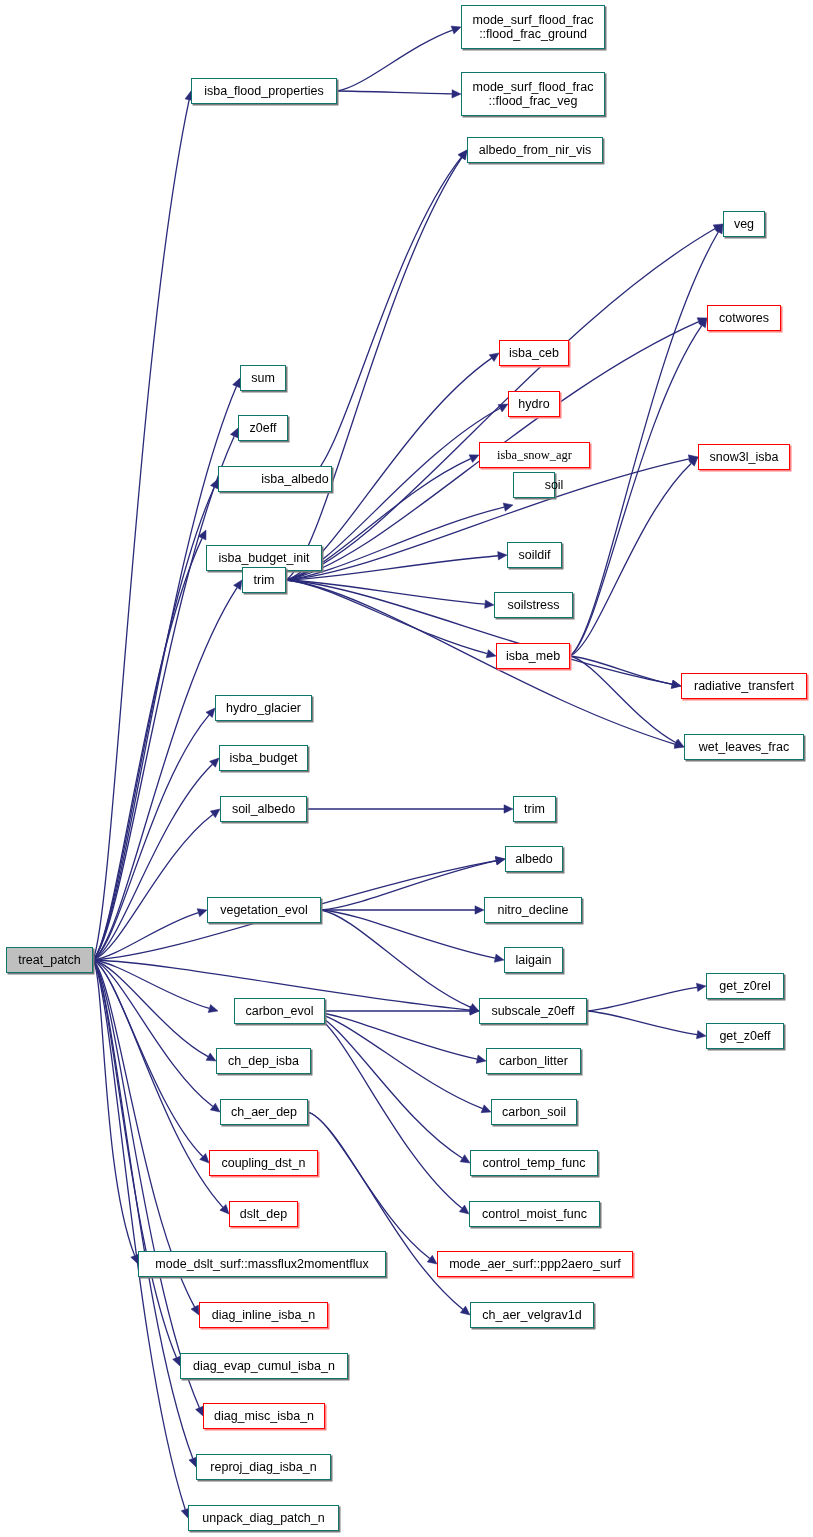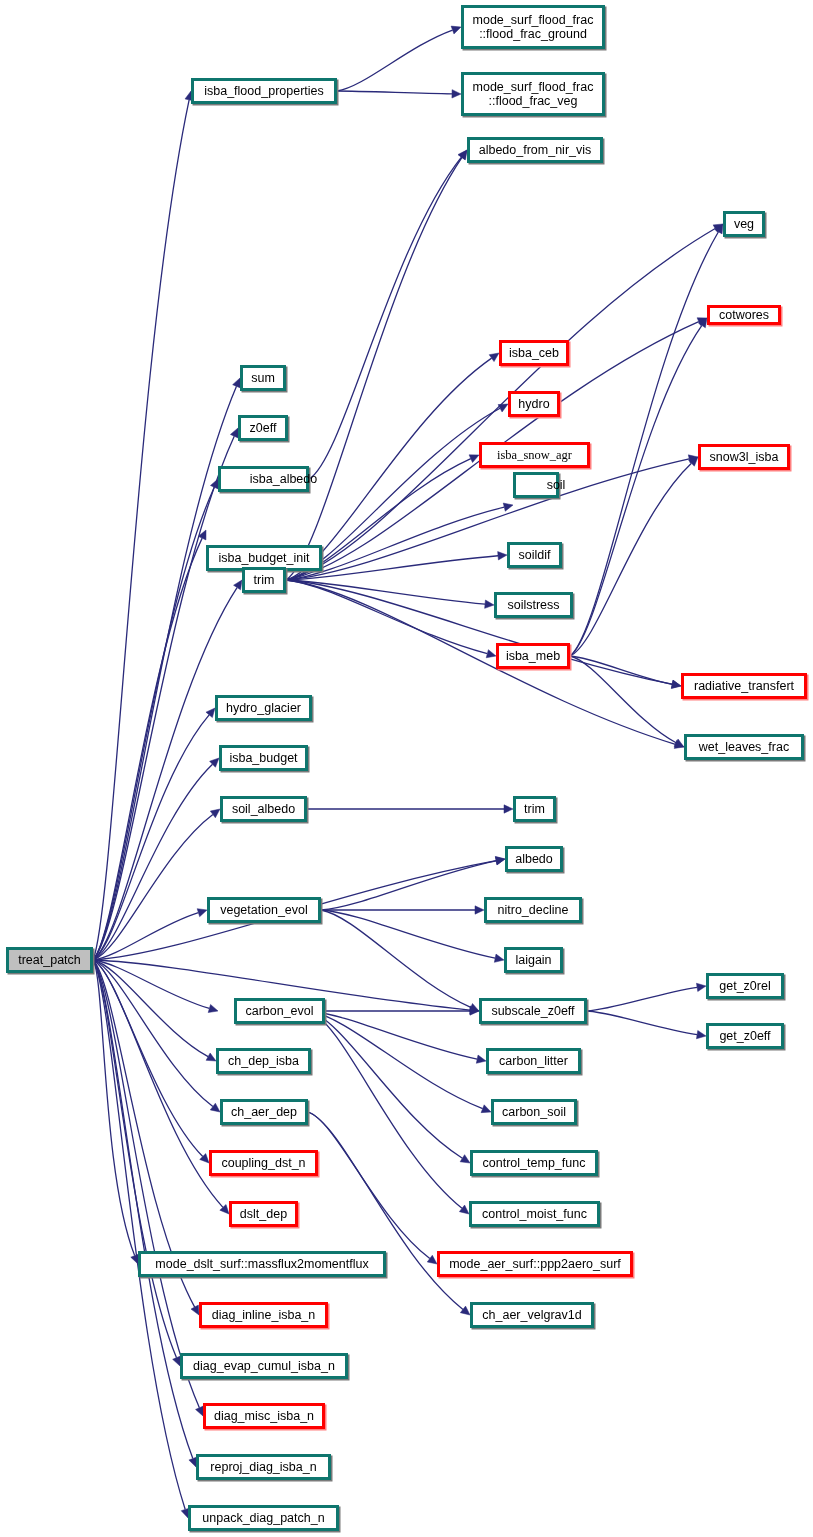--- a/index.html
+++ b/index.html
@@ -3,21 +3,21 @@
 <meta charset="utf-8">
 <style>
   html,body{margin:0;padding:0;background:#ffffff;}
   body{font-family:"Liberation Sans", sans-serif;}
   #canvas{position:relative;width:813px;height:1537px;background:#fff;overflow:hidden;}
   svg#graph{position:absolute;left:0;top:0;width:813px;height:1537px;}
   .edge{fill:none;stroke:#2a2a7a;stroke-width:1.3;}
   .arrow{fill:#2a2a7a;stroke:#2a2a7a;stroke-width:0.5;}
   .nodebox{position:absolute;box-sizing:border-box;display:flex;align-items:center;
            justify-content:center;text-align:center;background:#ffffff;
-           border:3px solid #0f766e;font-size:12.5px;color:#000;line-height:1.12;
+           border:1px solid #0f766e;font-size:12.5px;color:#000;line-height:1.12;
            letter-spacing:0px;box-shadow:1.5px 1.5px 0 0 #7a7a7a;}
   .nodebox.red{border-color:#ff0000;box-shadow:1.5px 1.5px 0 0 #ff8080;}
   .nodebox.cur{background:#bfbfbf;}
   .nodebox.two{line-height:1.15;}
 </style>
 </head>
 <body>
 
 <div id="canvas">
   <svg id="graph" viewBox="0 0 813 1537" xmlns="http://www.w3.org/2000/svg">
@@ -147,42 +147,42 @@
       </div>
       <div class="nodebox" style="left: 191px; top: 78px; width: 146px; height: 26px;">
         <span>isba_flood_properties</span>
       </div>
       <div class="nodebox" style="left: 467px; top: 137px; width: 136px; height: 26px;">
         <span>albedo_from_nir_vis</span>
       </div>
       <div class="nodebox" style="left: 723px; top: 211px; width: 42px; height: 26px;">
         <span>veg</span>
       </div>
-      <div class="nodebox red" style="left: 707px; top: 305px; width: 74px; height: 20px;">
+      <div class="nodebox red" style="left: 707px; top: 305px; width: 74px; height: 26px;">
         <span>cotwores</span>
       </div>
       <div class="nodebox red" style="left: 499px; top: 340px; width: 70px; height: 26px;">
         <span>isba_ceb</span>
       </div>
       <div class="nodebox" style="left: 240px; top: 365px; width: 46px; height: 26px;">
         <span>sum</span>
       </div>
       <div class="nodebox red" style="left: 508px; top: 391px; width: 52px; height: 26px;">
         <span>hydro</span>
       </div>
       <div class="nodebox" style="left: 238px; top: 415px; width: 50px; height: 26px;">
         <span>z0eff</span>
       </div>
       <div class="nodebox red" style="left: 479px; top: 442px; width: 111px; height: 26px; font-family: Liberation Serif, serif;">
         <span>isba_snow_agr</span>
       </div>
       <div class="nodebox red" style="left: 698px; top: 444px; width: 92px; height: 26px;">
         <span>snow3l_isba</span>
       </div>
-      <div class="nodebox" style="left: 218px; top: 466px; width: 91px; height: 26px; padding-left: 40px;">
+      <div class="nodebox" style="left: 218px; top: 466px; width: 114px; height: 26px; padding-left: 40px;">
         <span>isba_albedo</span>
       </div>
       <div class="nodebox" style="left: 513px; top: 472px; width: 42px; height: 26px; padding-left: 40px;">
         <span>soil</span>
       </div>
       <div class="nodebox" style="left: 206px; top: 517px; width: 116px; height: 26px; margin-top: 28px;">
         <span>isba_budget_init</span>
       </div>
       <div class="nodebox" style="left: 507px; top: 542px; width: 55px; height: 26px;">
         <span>soildif</span>

